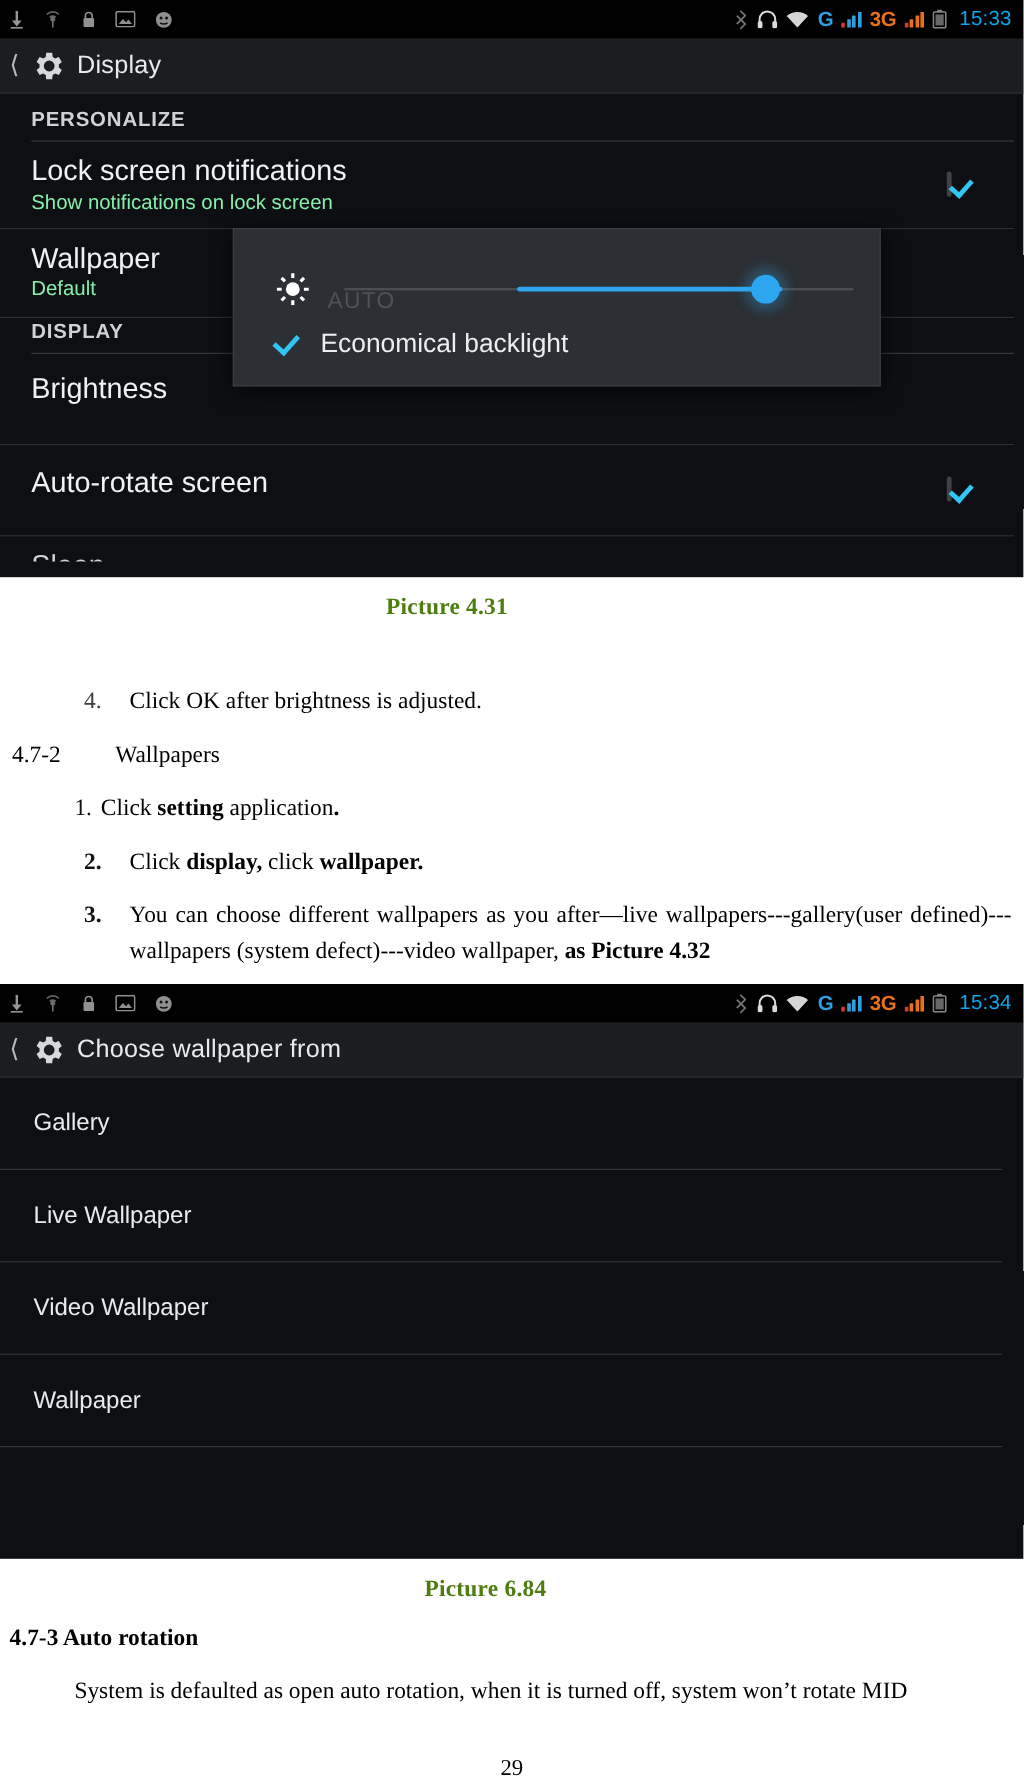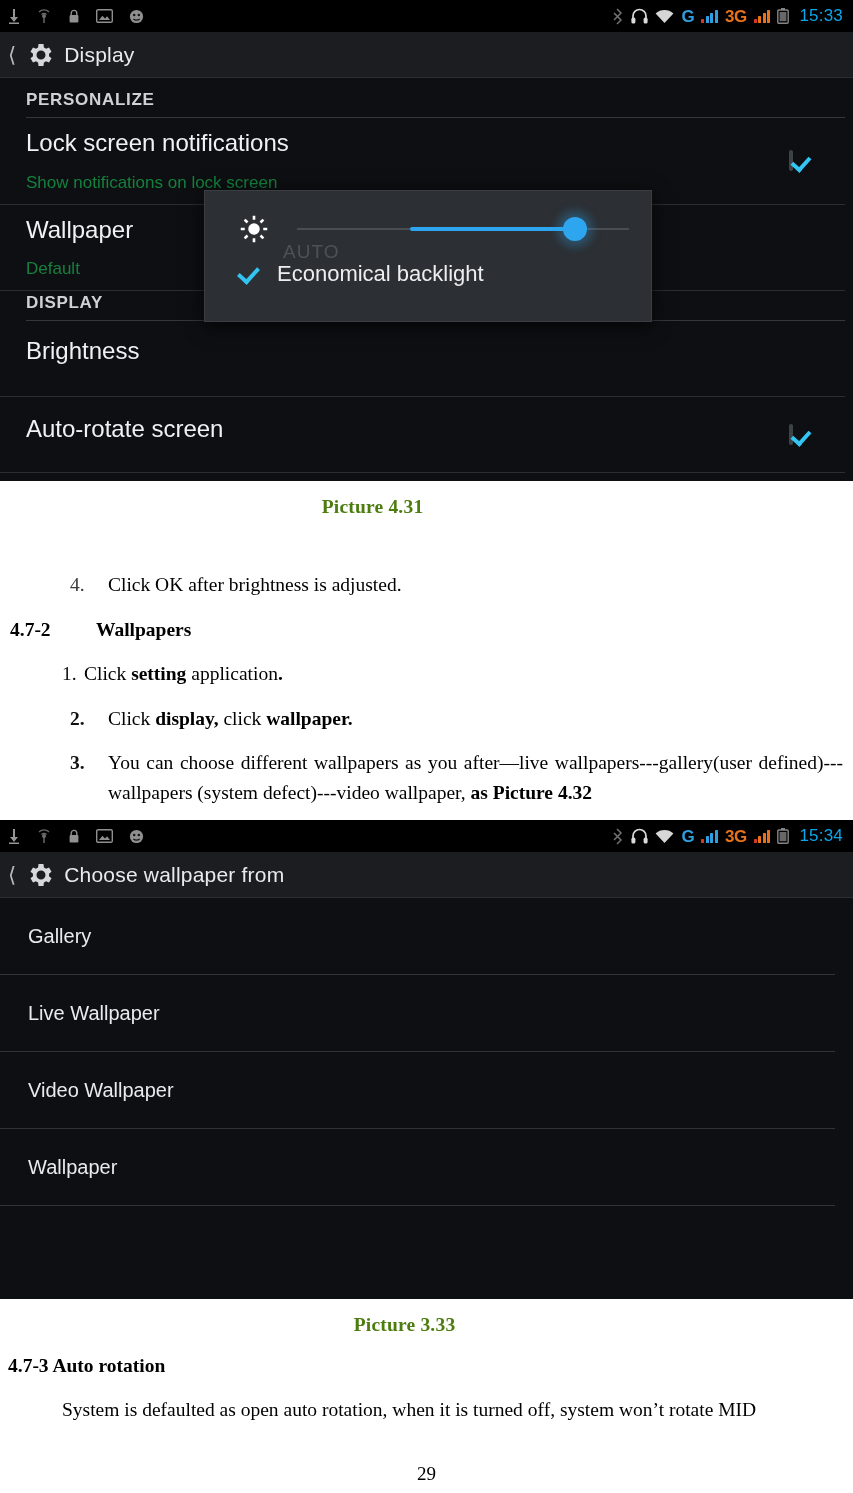--- a/index.html
+++ b/index.html
@@ -83,21 +83,21 @@
   }
   .row {
     position: relative;
     padding: 11px 60px 11px 26px;
     border-bottom: 1px solid #2b2e32;
     margin: 0 8px 0 0;
     min-height: 56px;
   }
   .row:last-child { border-bottom: none; }
   .row-title { color: #f0f1f2; font-size: 24px; font-weight: 400; line-height: 1.15; }
-  .row-sub { color: #15803d; font-size: 17px; margin-top: 16px; }
+  .row-sub { color: #86efac; font-size: 17px; margin-top: 2px; }
   .row-check {
     position: absolute;
     right: 52px;
     top: 50%;
     transform: translateY(-50%);
   }
   .cbox {
     width: 22px; height: 22px;
     border: 2px solid #3d4246;
     background: #14171a;
@@ -110,29 +110,29 @@
     left: 4px; top: 1px;
     width: 8px; height: 14px;
     border: solid #33c5f3;
     border-width: 0 4px 4px 0;
     transform: rotate(42deg);
   }
 
   
   .bright-dialog {
     position: absolute;
-    left: 204px;
+    left: 194px;
     top: 190px;
-    width: 448px;
+    width: 540px;
     height: 132px;
     background: #2c2f33;
     border: 1px solid #3a3e43;
     box-shadow: 0 4px 18px rgba(0,0,0,.75);
     z-index: 8;
-    padding: 12px 22px 0 34px;
+    padding: 24px 22px 0 34px;
   }
   .bd-row1 { display: flex; align-items: center; height: 52px; }
   .sun-ico { flex: 0 0 auto; }
   .auto-text {
     position: absolute;
     left: 78px;
     top: 50px;
     color: #4e5256;
     font-size: 19px;
     letter-spacing: 1px;
@@ -220,21 +220,20 @@
     color: #3b3b3b;
   }
   .num-item.bold-marker .marker { font-weight: 700; color: #111; }
   .num-item .body { flex: 1 1 auto; }
 
   .sec-head {
     font-size: 19.5px;
     color: #000;
     padding-left: 4px;
     line-height: 1.6;
-    font-weight: bold;
   }
   .sec-head .sec-num { display: inline-block; width: 86px; }
   .sec-head.strong { font-weight: 700; }
 
   .para-justify {
     text-align: justify;
     text-justify: inter-word;
     line-height: 1.55;
     font-size: 19.5px;
   }
@@ -496,20 +495,20 @@
     <div class="plain-row">
       <span class="plain-row-label">Video Wallpaper</span>
     </div>
     <div class="plain-row">
       <span class="plain-row-label">Wallpaper</span>
     </div>
   </div>
 </div>
 
 <div class="doc">
-  <div class="fig-caption" style="text-indent:-44px;">Picture 3.33</div>
+  <div class="fig-caption" style="text-indent:-44px;">Picture 6.84</div>
   <div class="spacer-sm"></div>
   <div class="sec-head strong" style="padding-left:2px;">4.7-3 Auto rotation</div>
   <div class="spacer-sm"></div>
   <div class="para-indent">System is defaulted as open auto rotation, when it is turned off, system won’t rotate MID</div>
 </div>
 
 <div class="page-no">29</div>
 
 </body></html>

